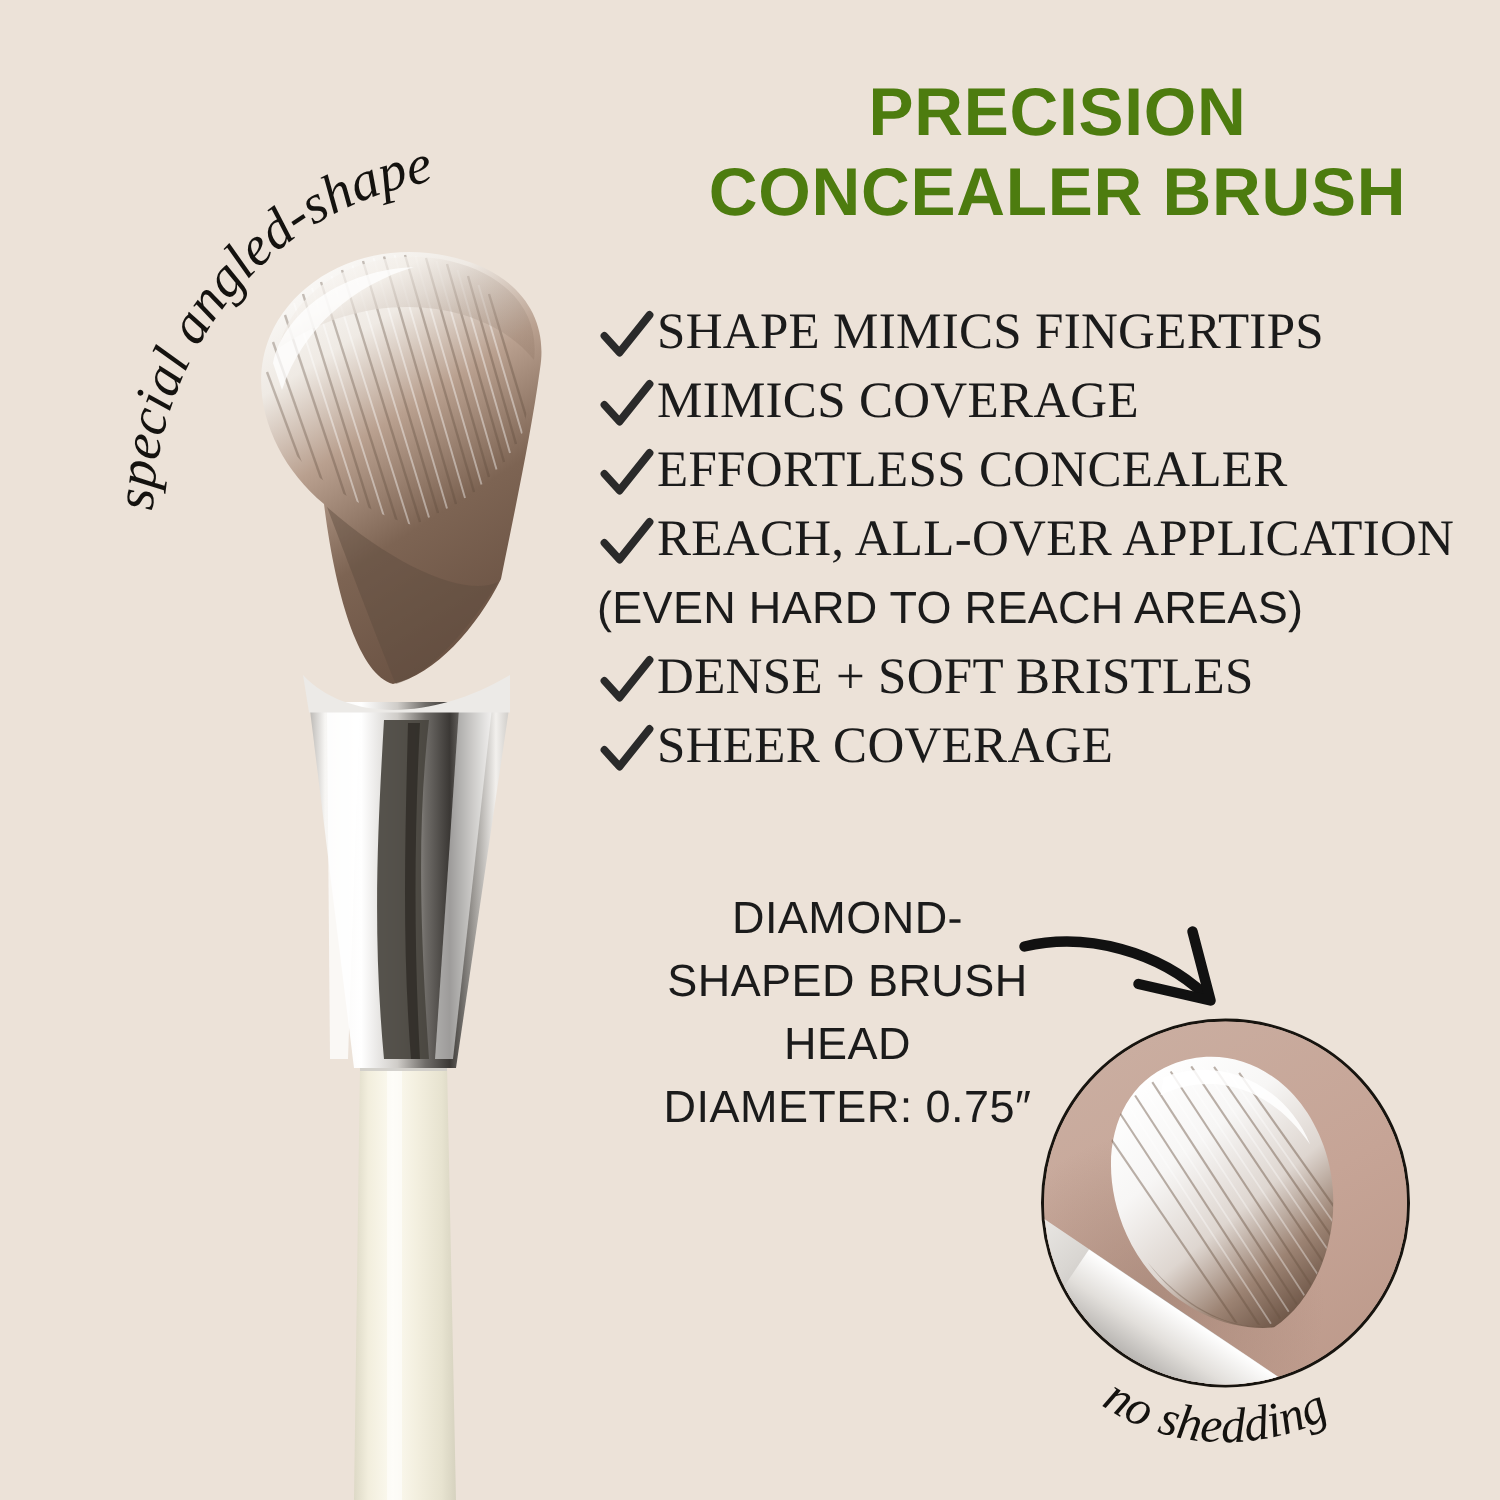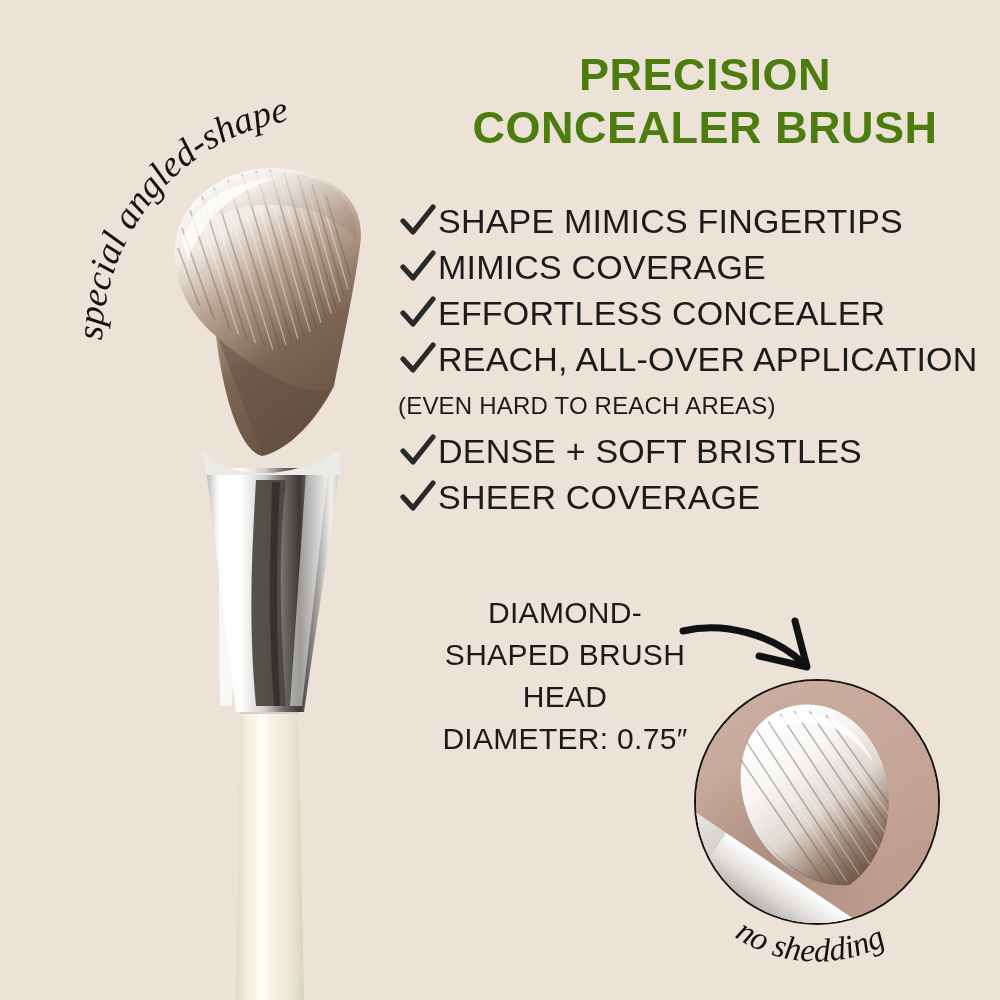--- a/index.html
+++ b/index.html
@@ -21,38 +21,39 @@
     letter-spacing:0.5px;
     color:#4d7c0f;
   }
   .headline .l2{display:block;}
 
   
   .features{
     position:absolute;left:398px;top:200px;width:600px;
   }
   .feat-row{
-    display:flex;align-items:flex-start;
+    display:flex;align-items:flex-end;
     margin-bottom:3px;
     min-height:43px;
+    font-family:Liberation Serif, serif;
   }
   .tick{
     flex:0 0 auto;width:40px;height:38px;margin-top:2px;
     display:block;
   }
   .feat-text{
     font-size:34px;
     line-height:43px;
     letter-spacing:0.2px;
     color:#1b1b1b;
     font-weight:350;
     white-space:nowrap;
   }
   .feat-sub{
-    font-size:24px;line-height:43px;letter-spacing:0.2px;
+    font-size:30px;line-height:43px;letter-spacing:0.2px;
     color:#1b1b1b;font-weight:350;white-space:nowrap;
     margin-left:0px;margin-bottom:3px;
   }
 
   
   .callout{
     position:absolute;left:420px;top:592px;width:290px;
     text-align:center;
     font-size:30px;line-height:42px;
     letter-spacing:0.3px;

